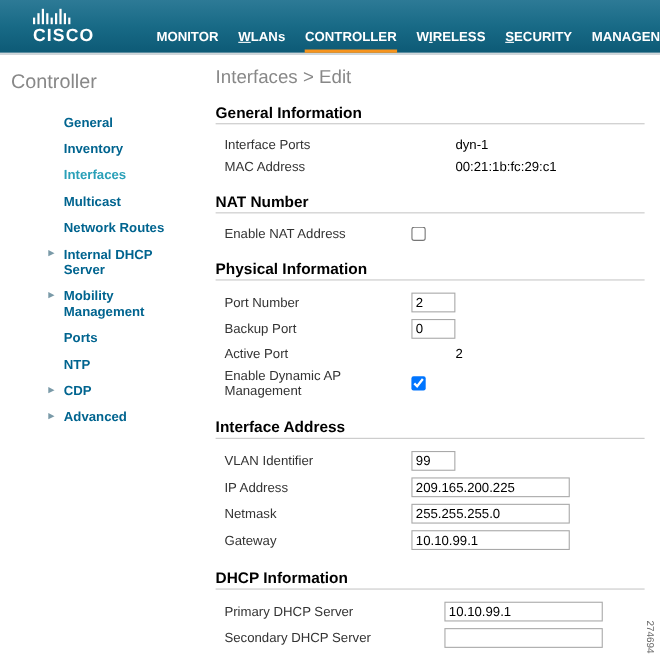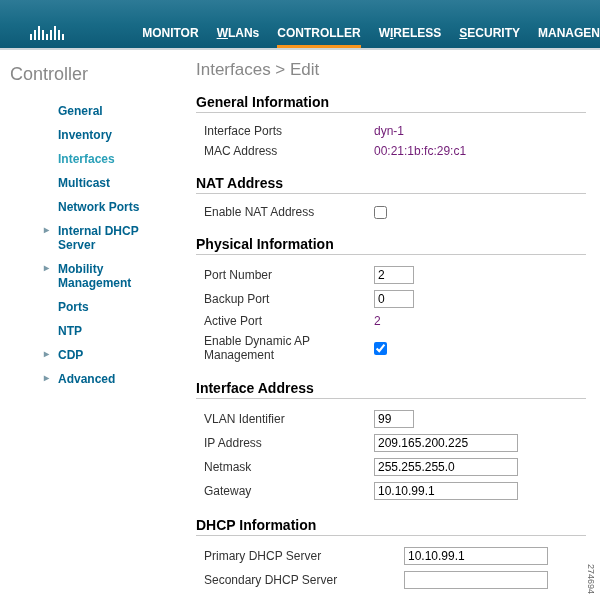--- a/index.html
+++ b/index.html
@@ -20,21 +20,21 @@
   .sidebar-title { color: #888; font-size: 18px; padding: 4px 0 14px 10px; }
   .nav { list-style: none; }
   .nav li { padding: 5px 4px 5px 22px; color: #00648f; font-weight: bold; font-size: 12px; cursor: pointer; position: relative; margin-left: 36px; }
   .nav li.selected { color: #2aa0b8; }
   .nav li.exp::before { content:"▸"; color:#7a9aa8; position:absolute; left:8px; font-size:10px; }
   .main { flex: 1; padding: 10px 14px 20px 16px; }
   .breadcrumb { color: #888; font-size: 17px; margin-bottom: 8px; }
   h3.section { color: #000000; font-size: 14px; font-weight: bold; border-bottom: 1px solid #c8c8c8; padding-bottom: 2px; margin: 14px 0 8px; }
   .row { display: flex; align-items: center; padding: 3px 0 3px 8px; }
   .row .label { width: 170px; color: #333; }
-  .row .value { color: #701a75; }
+  .row .value { color: #000000; margin-left: 40px; }
   input[type=text] { border: 1px solid #a9a9a9; height: 18px; padding: 1px 3px; font-size: 12px; }
   input[type=checkbox] { width: 13px; height: 13px; }
   .w40{width:40px}.w130{width:144px}
   .ref { position: fixed; right: 4px; bottom: 10px; font-size: 9px; color: #666; writing-mode: vertical-rl; }
 </style>
 </head>
 <body>
 
 <div class="topbar">
   <div class="logo-wrap">
@@ -42,41 +42,42 @@
         <span class="b1"></span>
         <span class="b2"></span>
         <span class="b3"></span>
         <span class="b4"></span>
         <span class="b5"></span>
         <span class="b6"></span>
         <span class="b7"></span>
         <span class="b8"></span>
         <span class="b9"></span>
       </div>
+    <div class="cisco-name">CISCO</div>
   </div>
   <div class="tabs">
     <span class="tab"><span>MONITOR</span></span>
     <span class="tab"><u>W</u>LANs</span>
     <span class="tab active"><span>CONTROLLER</span></span>
     <span class="tab">W<u>I</u>RELESS</span>
     <span class="tab"><u>S</u>ECURITY</span>
     <span class="tab"><span>MANAGEN</span></span>
   </div>
 </div>
 <div class="underbar"></div>
 
 <div class="layout">
   <div class="sidebar">
     <div class="sidebar-title">Controller</div>
     <ul class="nav">
       <li>General</li>
       <li>Inventory</li>
       <li class="selected">Interfaces</li>
       <li>Multicast</li>
-      <li>Network Ports</li>
+      <li>Network Routes</li>
       <li class="exp">Internal DHCP Server</li>
       <li class="exp">Mobility Management</li>
       <li>Ports</li>
       <li>NTP</li>
       <li class="exp">CDP</li>
       <li class="exp">Advanced</li>
     </ul>
   </div>
 
   <div class="main">
@@ -85,21 +86,21 @@
     <h3 class="section">General Information</h3>
     <div class="row">
         <div class="label">Interface Ports</div>
         <div class="value">dyn-1</div>
       </div>
     <div class="row">
         <div class="label">MAC Address</div>
         <div class="value">00:21:1b:fc:29:c1</div>
       </div>
 
-    <h3 class="section">NAT Address</h3>
+    <h3 class="section">NAT Number</h3>
     <div class="row">
         <div class="label">Enable NAT Address</div>
         <input type="checkbox" style="">
       </div>
 
     <h3 class="section">Physical Information</h3>
     <div class="row">
         <div class="label">Port Number</div>
         <input type="text" class="w40" value="2" style="">
       </div>

